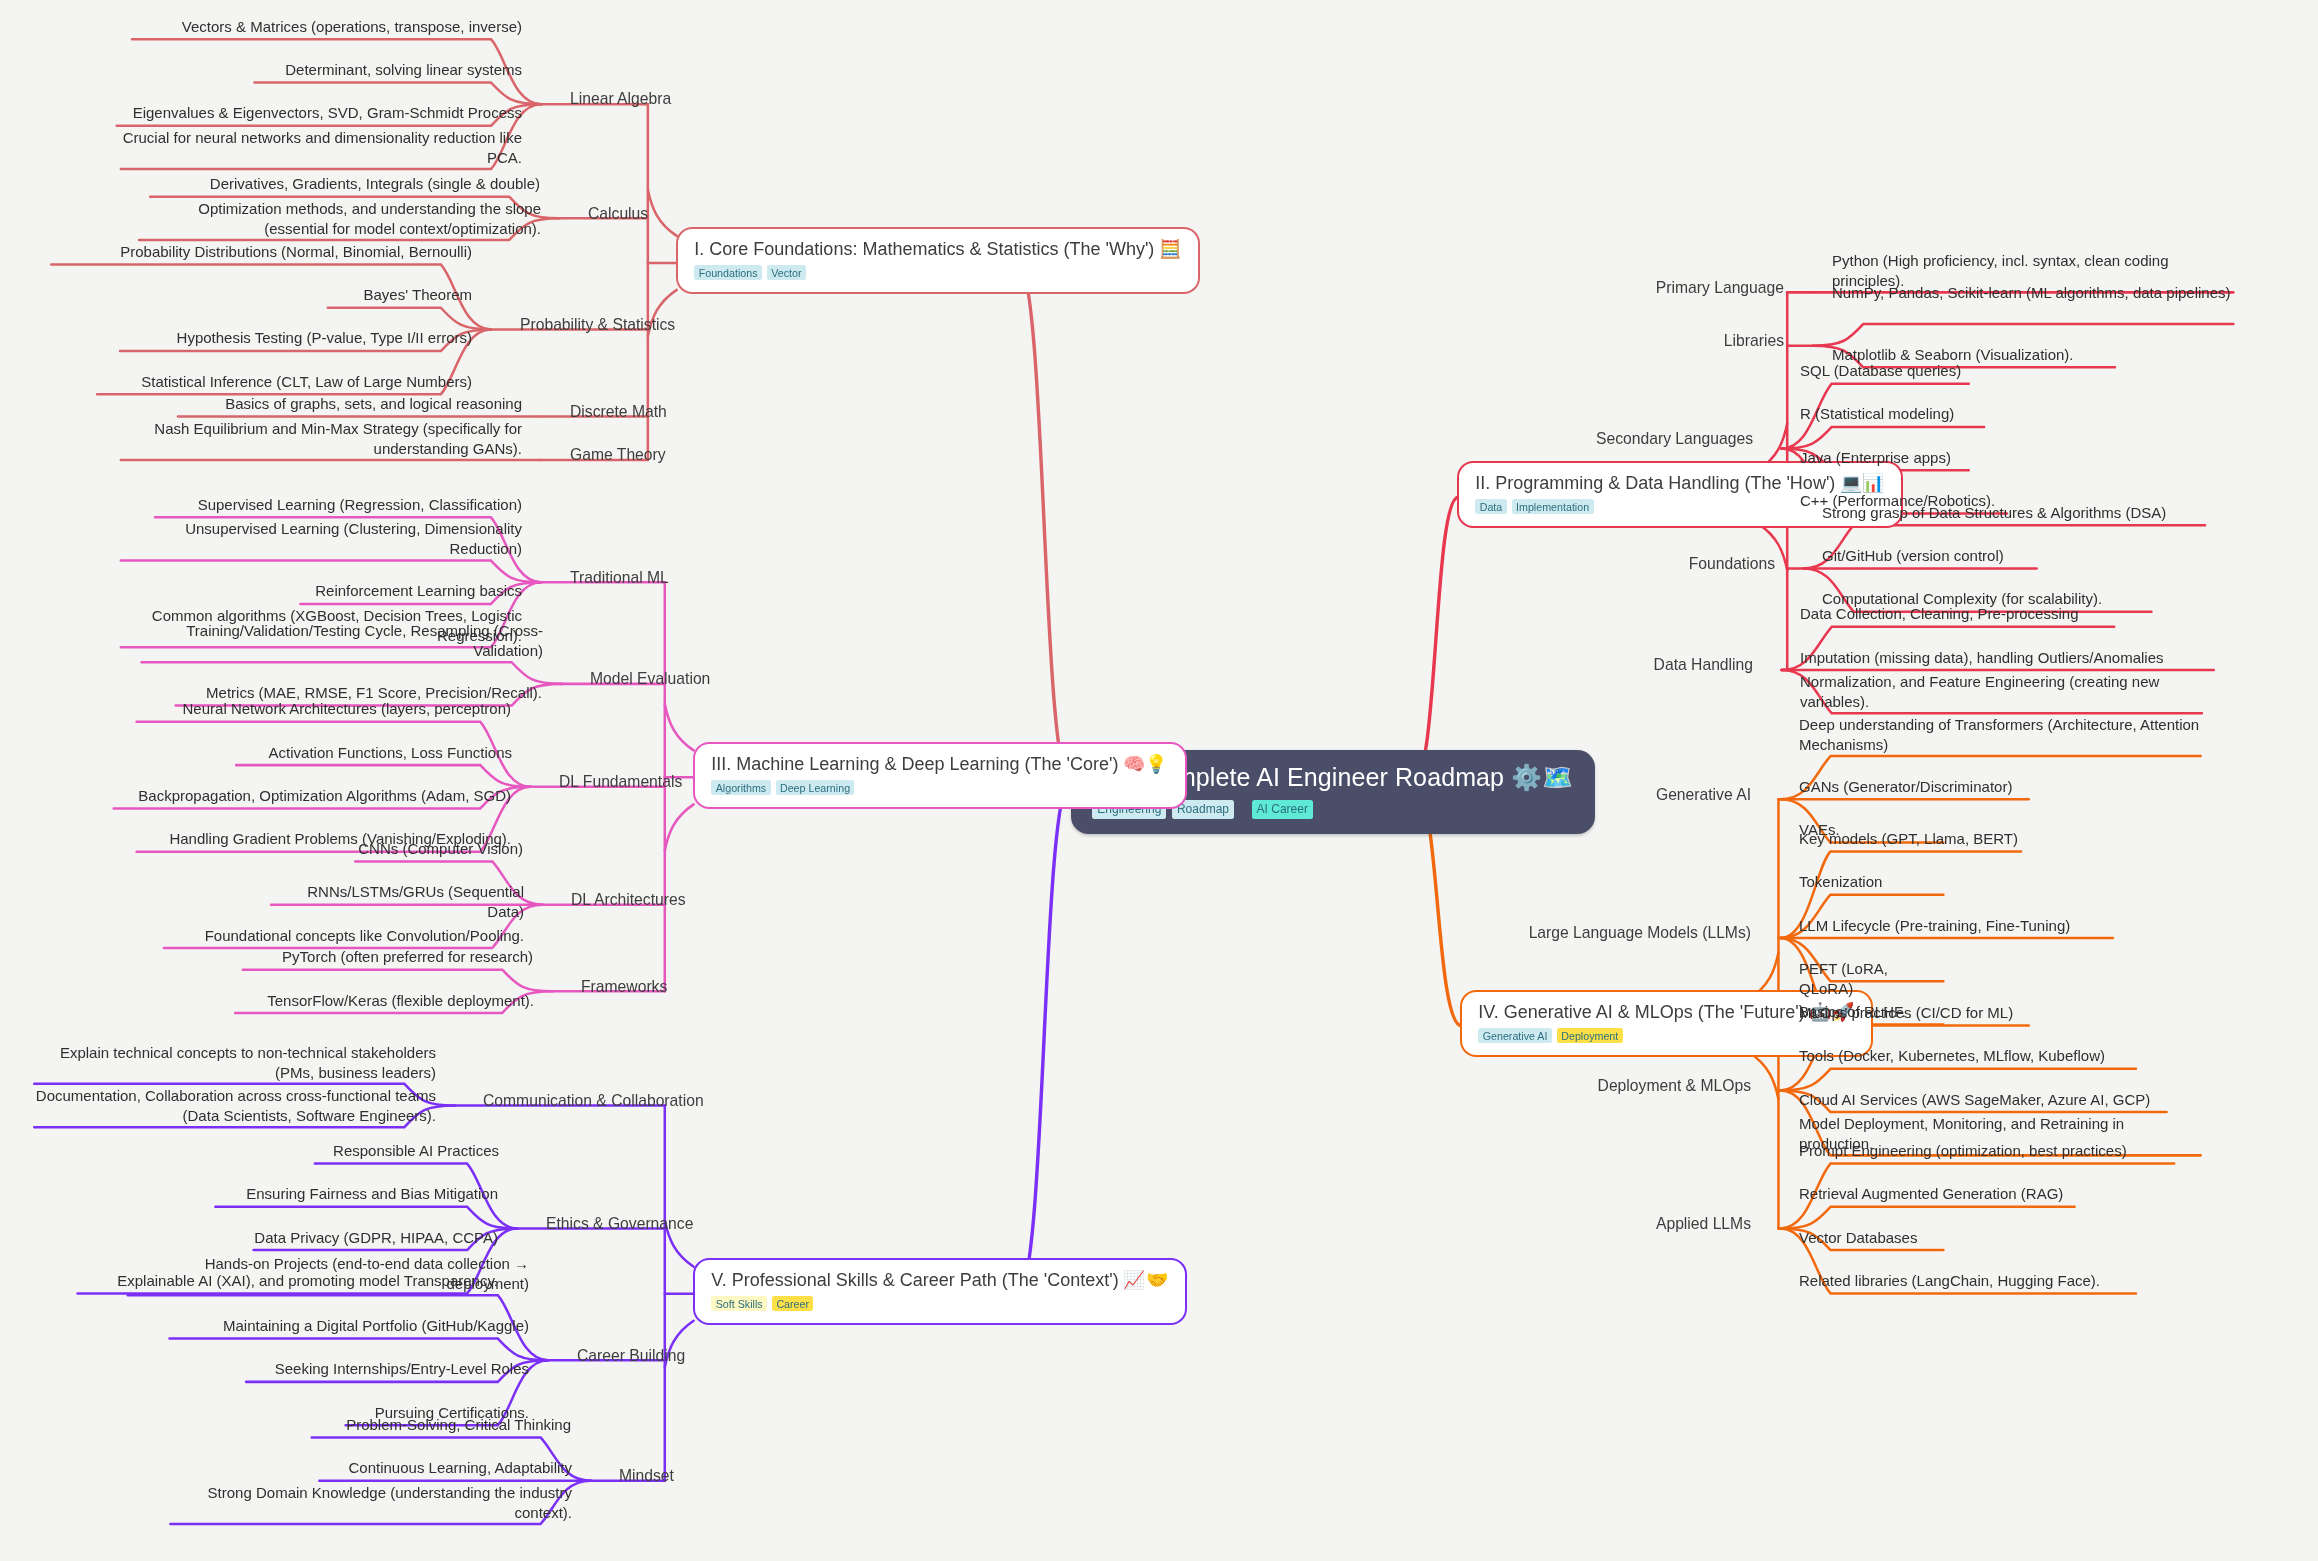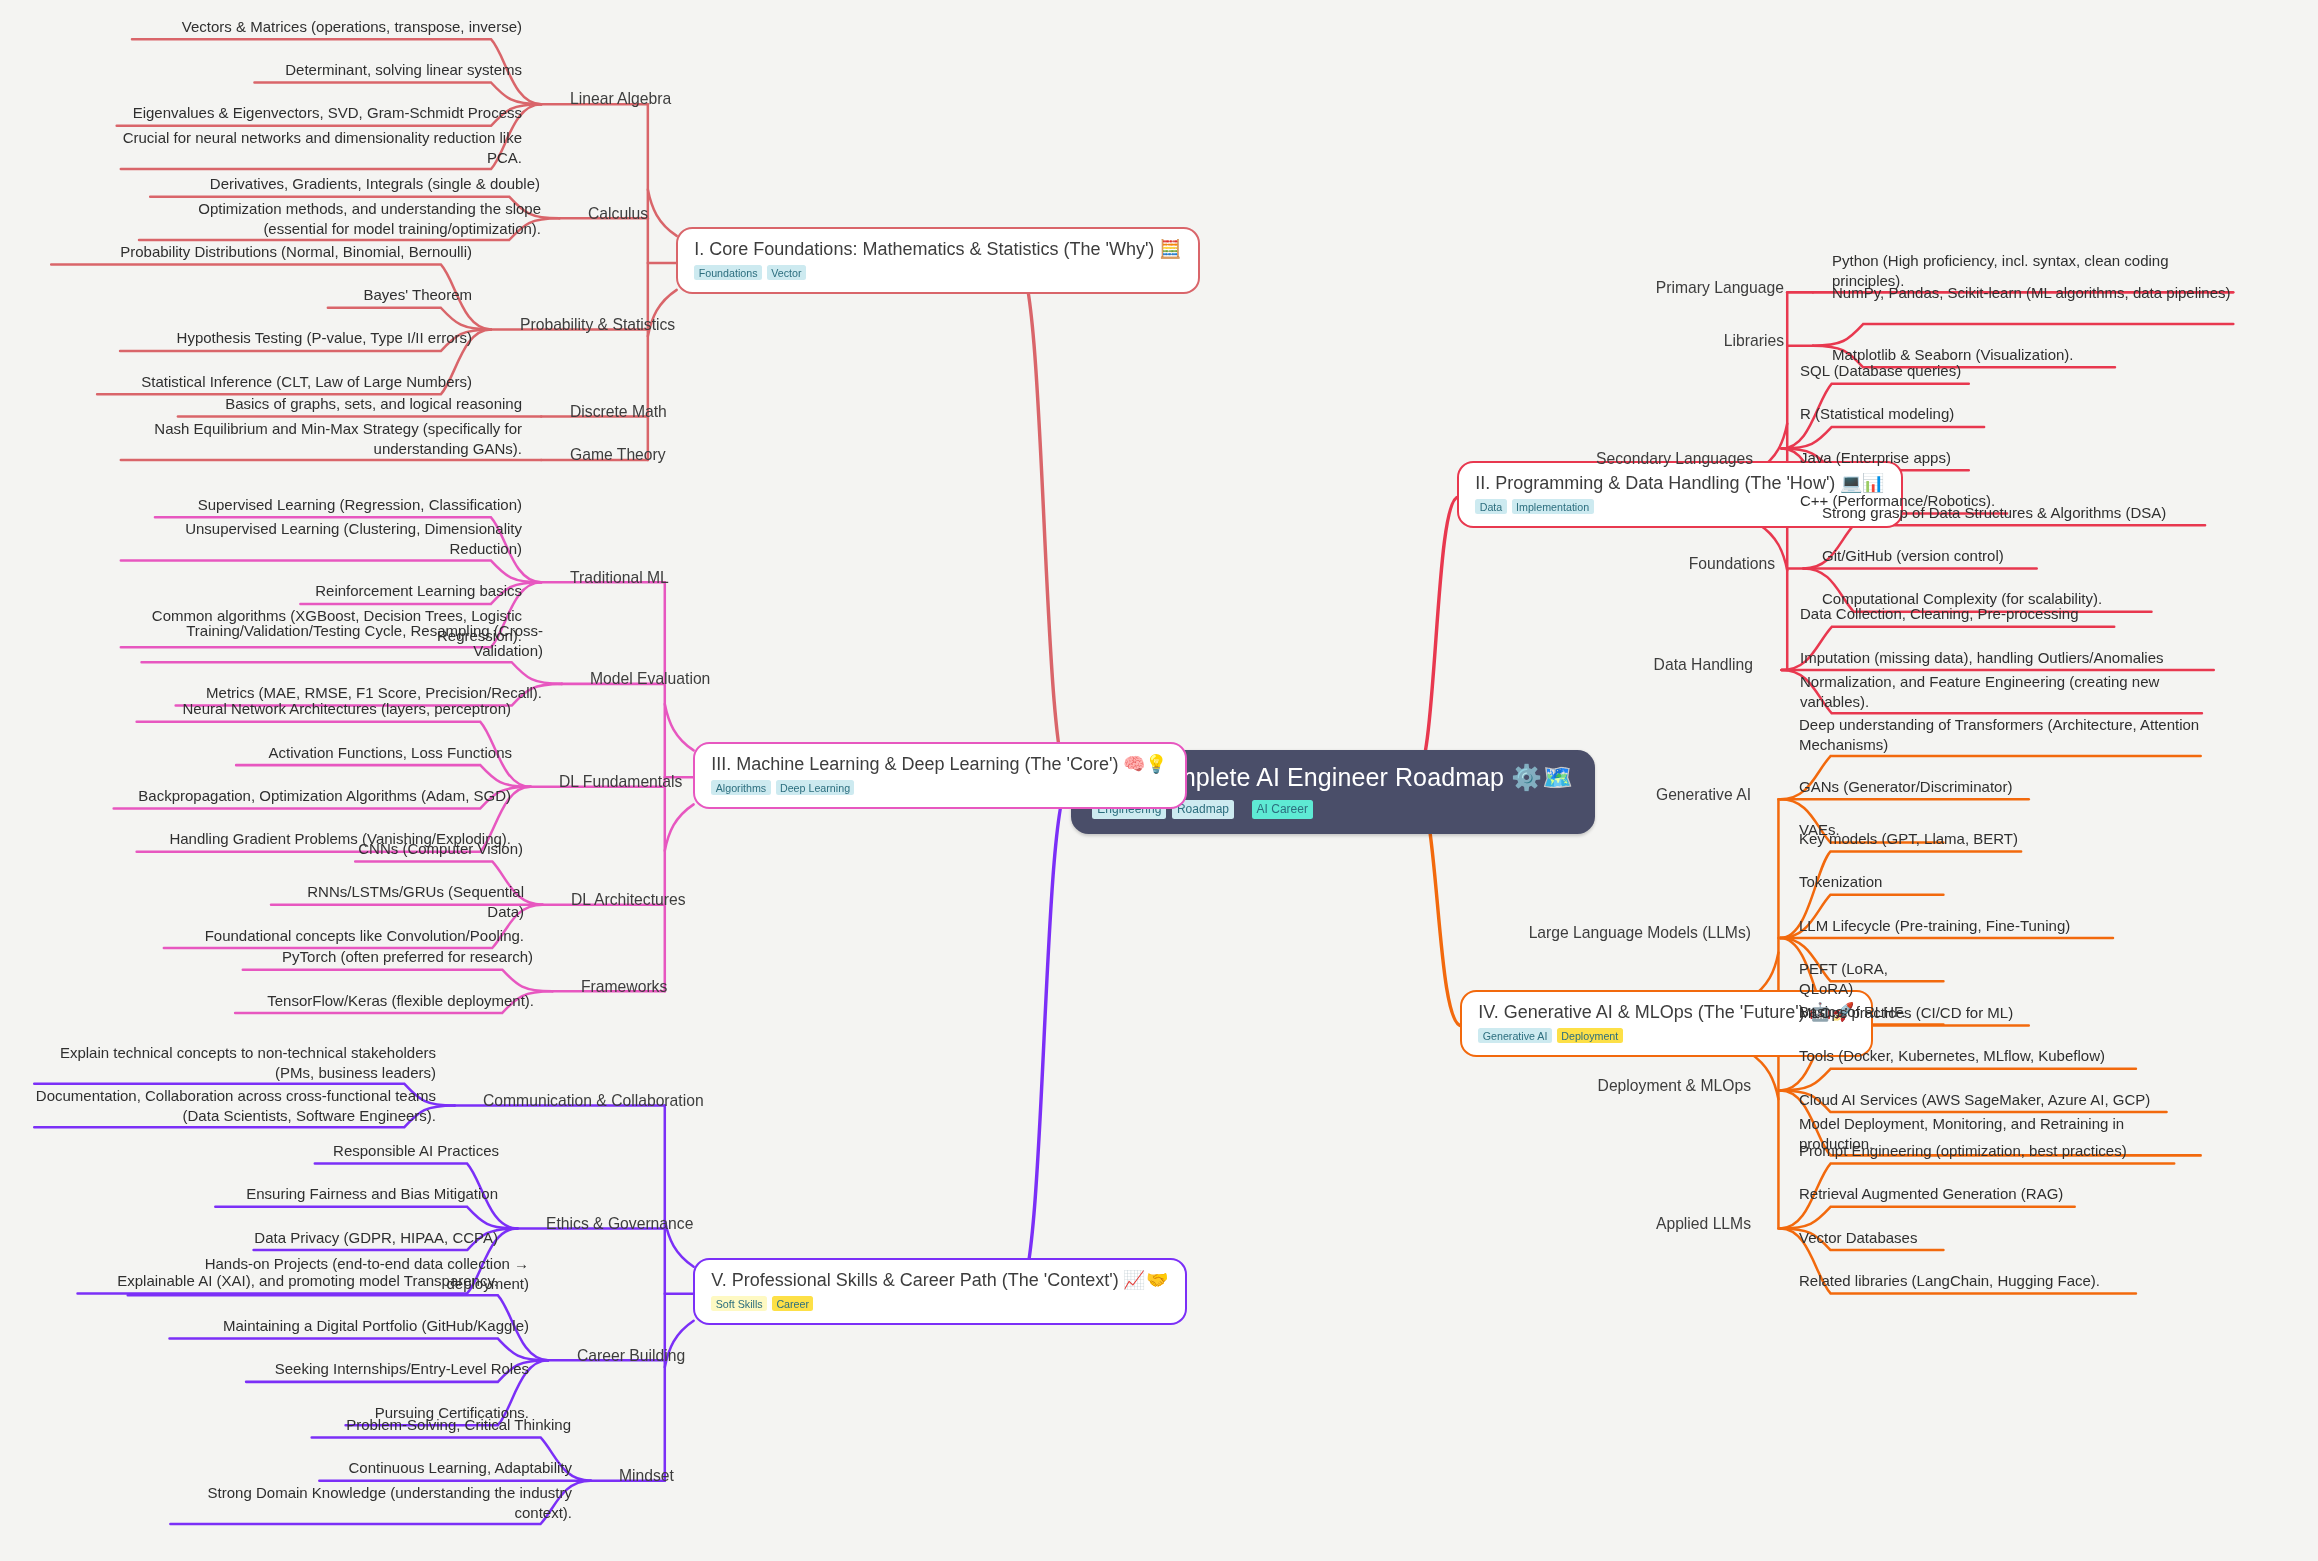--- a/index.html
+++ b/index.html
@@ -216,21 +216,21 @@
           <span class="chip" style="background: rgb(205, 234, 240); color: rgb(44, 110, 126);">Vector</span>
         </div>
       </div>
       <div class="topic" style="top: 90px; left: 570px;">Linear Algebra</div>
       <div class="leaf r" style="width: 390px; top: 16.6px; left: 132px;">Vectors &amp; Matrices (operations, transpose, inverse)</div>
       <div class="leaf r" style="width: 268px; top: 60px; left: 254px;">Determinant, solving linear systems</div>
       <div class="leaf r" style="width: 406px; top: 103px; left: 116px;">Eigenvalues &amp; Eigenvectors, SVD, Gram-Schmidt Process</div>
       <div class="leaf r" style="width: 402px; top: 128px; left: 120px;">Crucial for neural networks and dimensionality reduction like PCA.</div>
       <div class="topic" style="top: 205px; left: 588px;">Calculus</div>
       <div class="leaf r" style="width: 390px; top: 174px; left: 150px;">Derivatives, Gradients, Integrals (single &amp; double)</div>
-      <div class="leaf r" style="width: 402px; top: 199px; left: 139px;">Optimization methods, and understanding the slope (essential for model training/optimization).</div>
+      <div class="leaf r" style="width: 402px; top: 199px; left: 139px;">Optimization methods, and understanding the slope (essential for model context/optimization).</div>
       <div class="topic" style="top: 316px; left: 520px;">Probability &amp; Statistics</div>
       <div class="leaf r" style="width: 421px; top: 242px; left: 51px;">Probability Distributions (Normal, Binomial, Bernoulli)</div>
       <div class="leaf r" style="width: 144px; top: 285px; left: 328px;">Bayes' Theorem</div>
       <div class="leaf r" style="width: 352px; top: 328px; left: 120px;">Hypothesis Testing (P-value, Type I/II errors)</div>
       <div class="leaf r" style="width: 375px; top: 372px; left: 97px;">Statistical Inference (CLT, Law of Large Numbers)</div>
       <div class="topic" style="top: 403px; left: 570px;">Discrete Math</div>
       <div class="leaf r" style="width: 344px; top: 394px; left: 178px;">Basics of graphs, sets, and logical reasoning</div>
       <div class="topic" style="top: 446px; left: 570px;">Game Theory</div>
       <div class="leaf r" style="width: 402px; top: 419px; left: 120px;">Nash Equilibrium and Min-Max Strategy (specifically for understanding GANs).</div>
       <div class="branch-node" style="left: 1457px; top: 461px; border-color: rgb(232, 56, 79);">
@@ -238,21 +238,21 @@
         <div class="branch-tags">
           <span class="chip" style="background: rgb(205, 234, 240); color: rgb(44, 110, 126);">Data</span>
           <span class="chip" style="background: rgb(205, 234, 240); color: rgb(44, 110, 126);">Implementation</span>
         </div>
       </div>
       <div class="topic" style="top: 279px; left: 1784px; transform: translateX(-100%);">Primary Language</div>
       <div class="leaf l" style="width: 402px; top: 251px; left: 1832px;">Python (High proficiency, incl. syntax, clean coding principles).</div>
       <div class="topic" style="top: 332px; left: 1784px; transform: translateX(-100%);">Libraries</div>
       <div class="leaf l" style="width: 402px; top: 283px; left: 1832px;">NumPy, Pandas, Scikit-learn (ML algorithms, data pipelines)</div>
       <div class="leaf l" style="width: 283px; top: 345px; left: 1832px;">Matplotlib &amp; Seaborn (Visualization).</div>
-      <div class="topic" style="top: 450px; left: 1753px; transform: translateX(-100%);">Secondary Languages</div>
+      <div class="topic" style="top: 430px; left: 1753px; transform: translateX(-100%);">Secondary Languages</div>
       <div class="leaf l" style="width: 168px; top: 361px; left: 1800px;">SQL (Database queries)</div>
       <div class="leaf l" style="width: 184px; top: 404px; left: 1800px;">R (Statistical modeling)</div>
       <div class="leaf l" style="width: 168px; top: 448px; left: 1800px;">Java (Enterprise apps)</div>
       <div class="leaf l" style="width: 207px; top: 491px; left: 1800px;">C++ (Performance/Robotics).</div>
       <div class="topic" style="top: 555px; left: 1775px; transform: translateX(-100%);">Foundations</div>
       <div class="leaf l" style="width: 383px; top: 503px; left: 1822px;">Strong grasp of Data Structures &amp; Algorithms (DSA)</div>
       <div class="leaf l" style="width: 214px; top: 546px; left: 1822px;">Git/GitHub (version control)</div>
       <div class="leaf l" style="width: 329px; top: 589px; left: 1822px;">Computational Complexity (for scalability).</div>
       <div class="topic" style="top: 656px; left: 1753px; transform: translateX(-100%); padding-left: 28px;">Data Handling</div>
       <div class="leaf l" style="width: 314px; top: 604px; left: 1800px;">Data Collection, Cleaning, Pre-processing</div>

